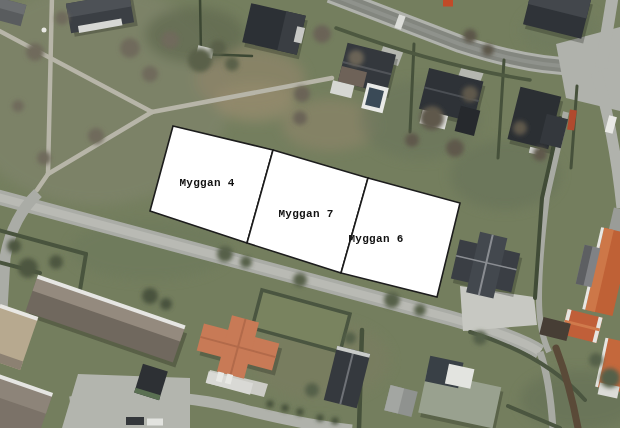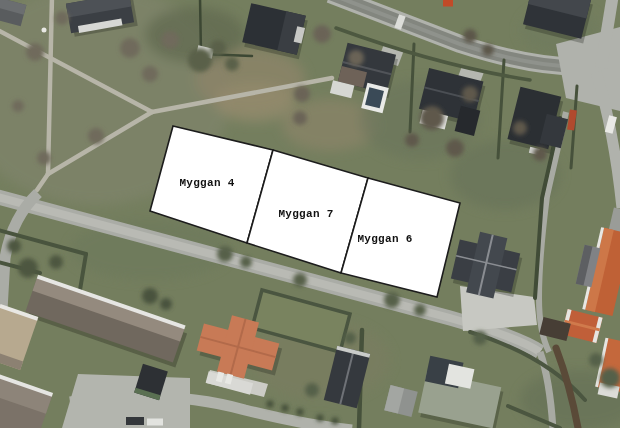--- a/index.html
+++ b/index.html
@@ -290,15 +290,15 @@
 
   <g stroke="#1c1c1c" stroke-width="1.6" stroke-linejoin="miter">
     <polygon points="173,126 273,150 247,243 150,211" fill="#ffffff"></polygon>
     <polygon points="273,150 368,178 341,273 247,243" fill="#ffffff"></polygon>
     <polygon points="368,178 460,203 437,297 341,273" fill="#ffffff"></polygon>
   </g>
 </svg>
 
 <div class="parcel-label" style="left:207px;top:183px;">Myggan 4</div>
 <div class="parcel-label" style="left:306px;top:214px;">Myggan 7</div>
-<div class="parcel-label" style="left:385px;top:239px;">Myggan 6</div>
+<div class="parcel-label" style="left:376px;top:239px;">Myggan 6</div>
 
 </div>
 
 </body></html>

